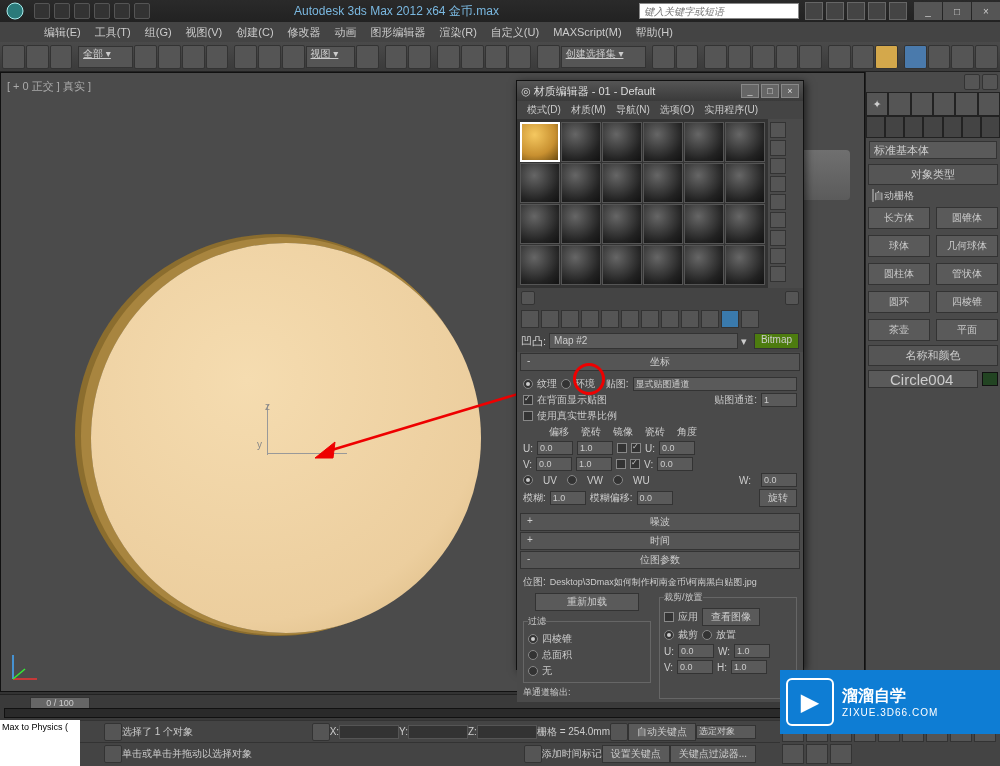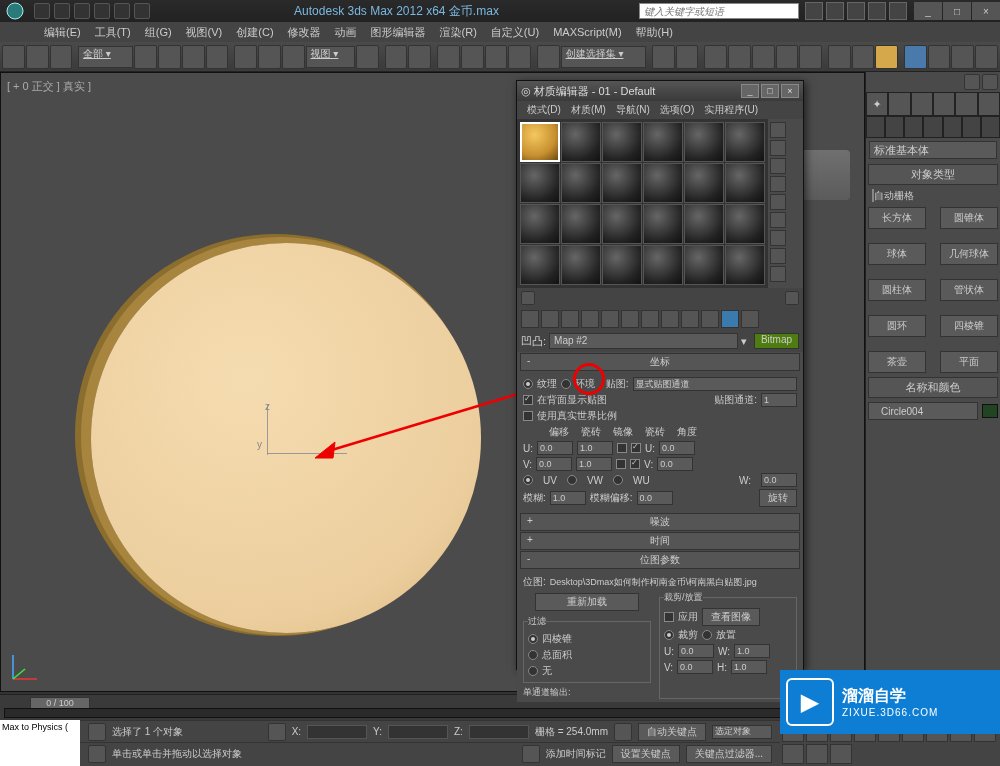--- a/index.html
+++ b/index.html
@@ -42,23 +42,23 @@
 .vpaxis { position: absolute; bottom: 6px; left: 6px; width: 40px; height: 40px; }
 
 
 .cmdpanel { width: 135px; background: #4a4a4a; border-left: 1px solid #222; display: flex; flex-direction: column; }
 .cmdtabs { height: 24px; display: flex; background: #3a3a3a; }
 .cmdtabs div { flex: 1; border: 1px solid #222; background: #555; display:flex;align-items:center;justify-content:center; }
 .cmdsubtabs { height: 22px; display: flex; }
 .cmdsubtabs div { flex: 1; border: 1px solid #222; background: #444; }
 .cmdcombo { margin: 3px; height: 18px; background: #5a5a5a; border: 1px solid #333; color: #ccc; font-size: 11px; padding: 1px 4px; }
 .rollout-head { background: #555; border: 1px solid #333; text-align: center; padding: 2px; font-size: 11px; margin: 2px; }
-.objgrid { display: grid; grid-template-columns: 1fr 1fr; gap: 14px; margin: 2px; }
+.objgrid { display: grid; grid-template-columns: 1fr 1fr; gap: 6px; margin: 2px; }
 .objgrid .obtn { background: #5a5a5a; border: 1px solid #333; text-align: center; padding: 3px 1px; font-size: 10px; }
-.nameinput { margin: 2px; height: 18px; background: #5a5a5a; border: 1px solid #333; color: #ccc; font-size: 10px; padding: 1px 12px; display:flex;align-items:center; }
+.nameinput { margin: 2px; height: 18px; background: #5a5a5a; border: 1px solid #333; color: #ccc; font-size: 15px; padding: 1px 21px; display:flex;align-items:center; }
 .colorswatch { width: 16px; height: 14px; background: #242; border: 1px solid #111; margin: 2px; }
 .checkbox-row { padding: 2px 6px; font-size: 10px; }
 
 
 .matEditor { position: absolute; left: 516px; top: 80px; width: 288px; height: 590px; background: #4a4a4a; border: 1px solid #111; box-shadow: 2px 2px 8px rgba(0,0,0,.6); z-index: 50; }
 .matTitle { height: 20px; background: linear-gradient(#555,#3a3a3a); display: flex; align-items: center; padding: 0 4px; font-size: 11px; color: #ddd; }
 .matTitle .spacer { flex: 1; }
 .matTitle .wbtn { width: 18px; height: 14px; background: #666; margin-left: 2px; border: 1px solid #888; display:flex;align-items:center;justify-content:center;font-size:9px; }
 .matMenu { height: 18px; display: flex; gap: 2px; padding: 2px 6px; font-size: 10px; color: #ccc; background:#444; }
 .matMenu div { padding: 0 4px; }
@@ -90,21 +90,21 @@
 
 
 .timeline { position: absolute; bottom: 46px; left: 0; right: 0; height: 26px; background: #3a3a3a; border-top:1px solid #222; }
 .timeslider { position: absolute; left: 30px; top: 2px; width: 60px; height: 12px; background: #666; border: 1px solid #333; font-size: 9px; text-align: center; }
 .timetrack { position: absolute; left: 4px; right: 140px; bottom: 2px; height: 10px; background: #2a2a2a; border: 1px solid #111; }
 
 
 .status { position: absolute; bottom: 0; left: 0; right: 0; height: 46px; background: #444; display: flex; font-size: 10px; }
 .status .left { width: 80px; background: #fff; color: #000; padding: 2px; font-size: 9px; }
 .status .mid { flex: 1; display: flex; flex-direction: column; }
-.status .row { display: flex; align-items: center; height: 22px; gap: 6px; padding: 0 8px; border-top: 1px solid #333; }
+.status .row { display: flex; align-items: center; height: 22px; padding: 0 24px; border-top: 1px solid #333; }
 .status .coord { width: 60px; height: 14px; background: #333; border: 1px solid #555; font-size: 9px; padding: 0 3px; }
 .status .right { width: 220px; display: flex; flex-wrap: wrap; padding: 2px; gap: 2px; }
 .status .pbtn { width: 22px; height: 20px; background: #555; border: 1px solid #333; }
 
 
 .watermark { position: absolute; right: 0; bottom: 32px; width: 220px; height: 64px; background: #0e7dd4; color: #fff; display: flex; align-items: center; padding: 6px; z-index: 200; }
 .watermark .logo { width: 48px; height: 48px; border: 2px solid #fff; border-radius: 6px; display: flex; align-items: center; justify-content: center; font-size: 24px; margin-right: 8px; }
 .watermark .txt .big { font-size: 16px; font-weight: bold; font-family: Liberation Serif, serif; }
 .watermark .txt .small { font-size: 10px; letter-spacing: 1px; }
 

